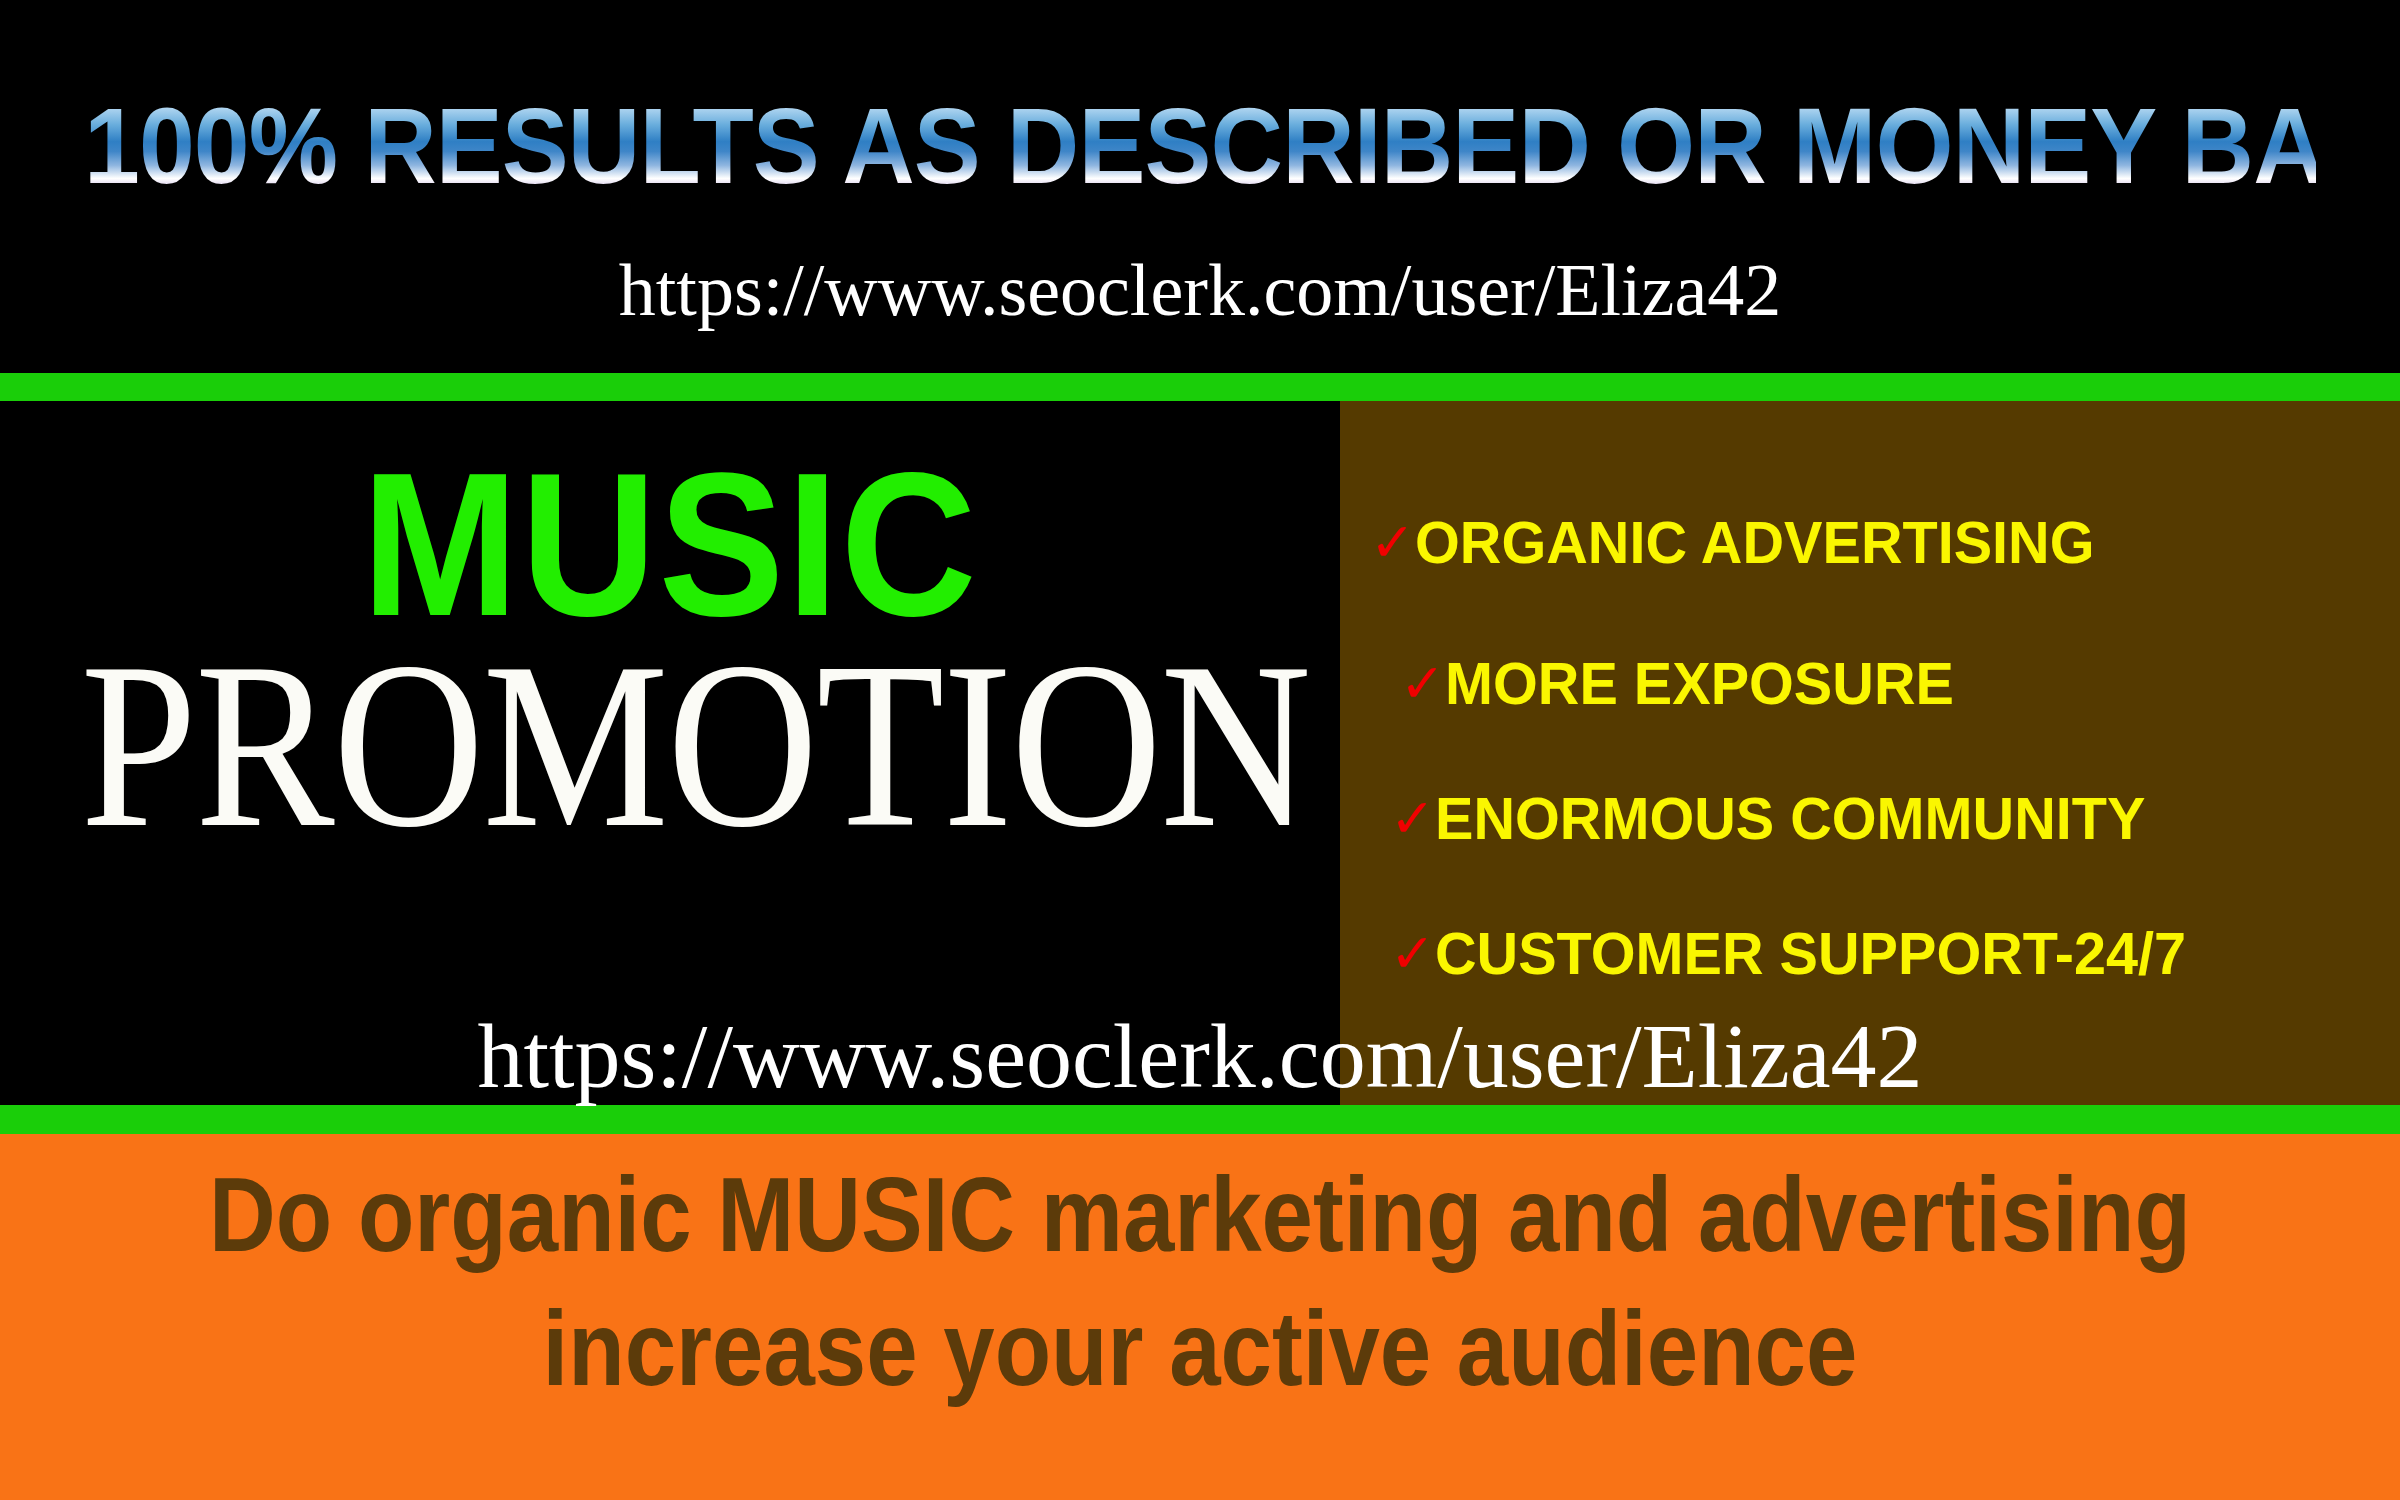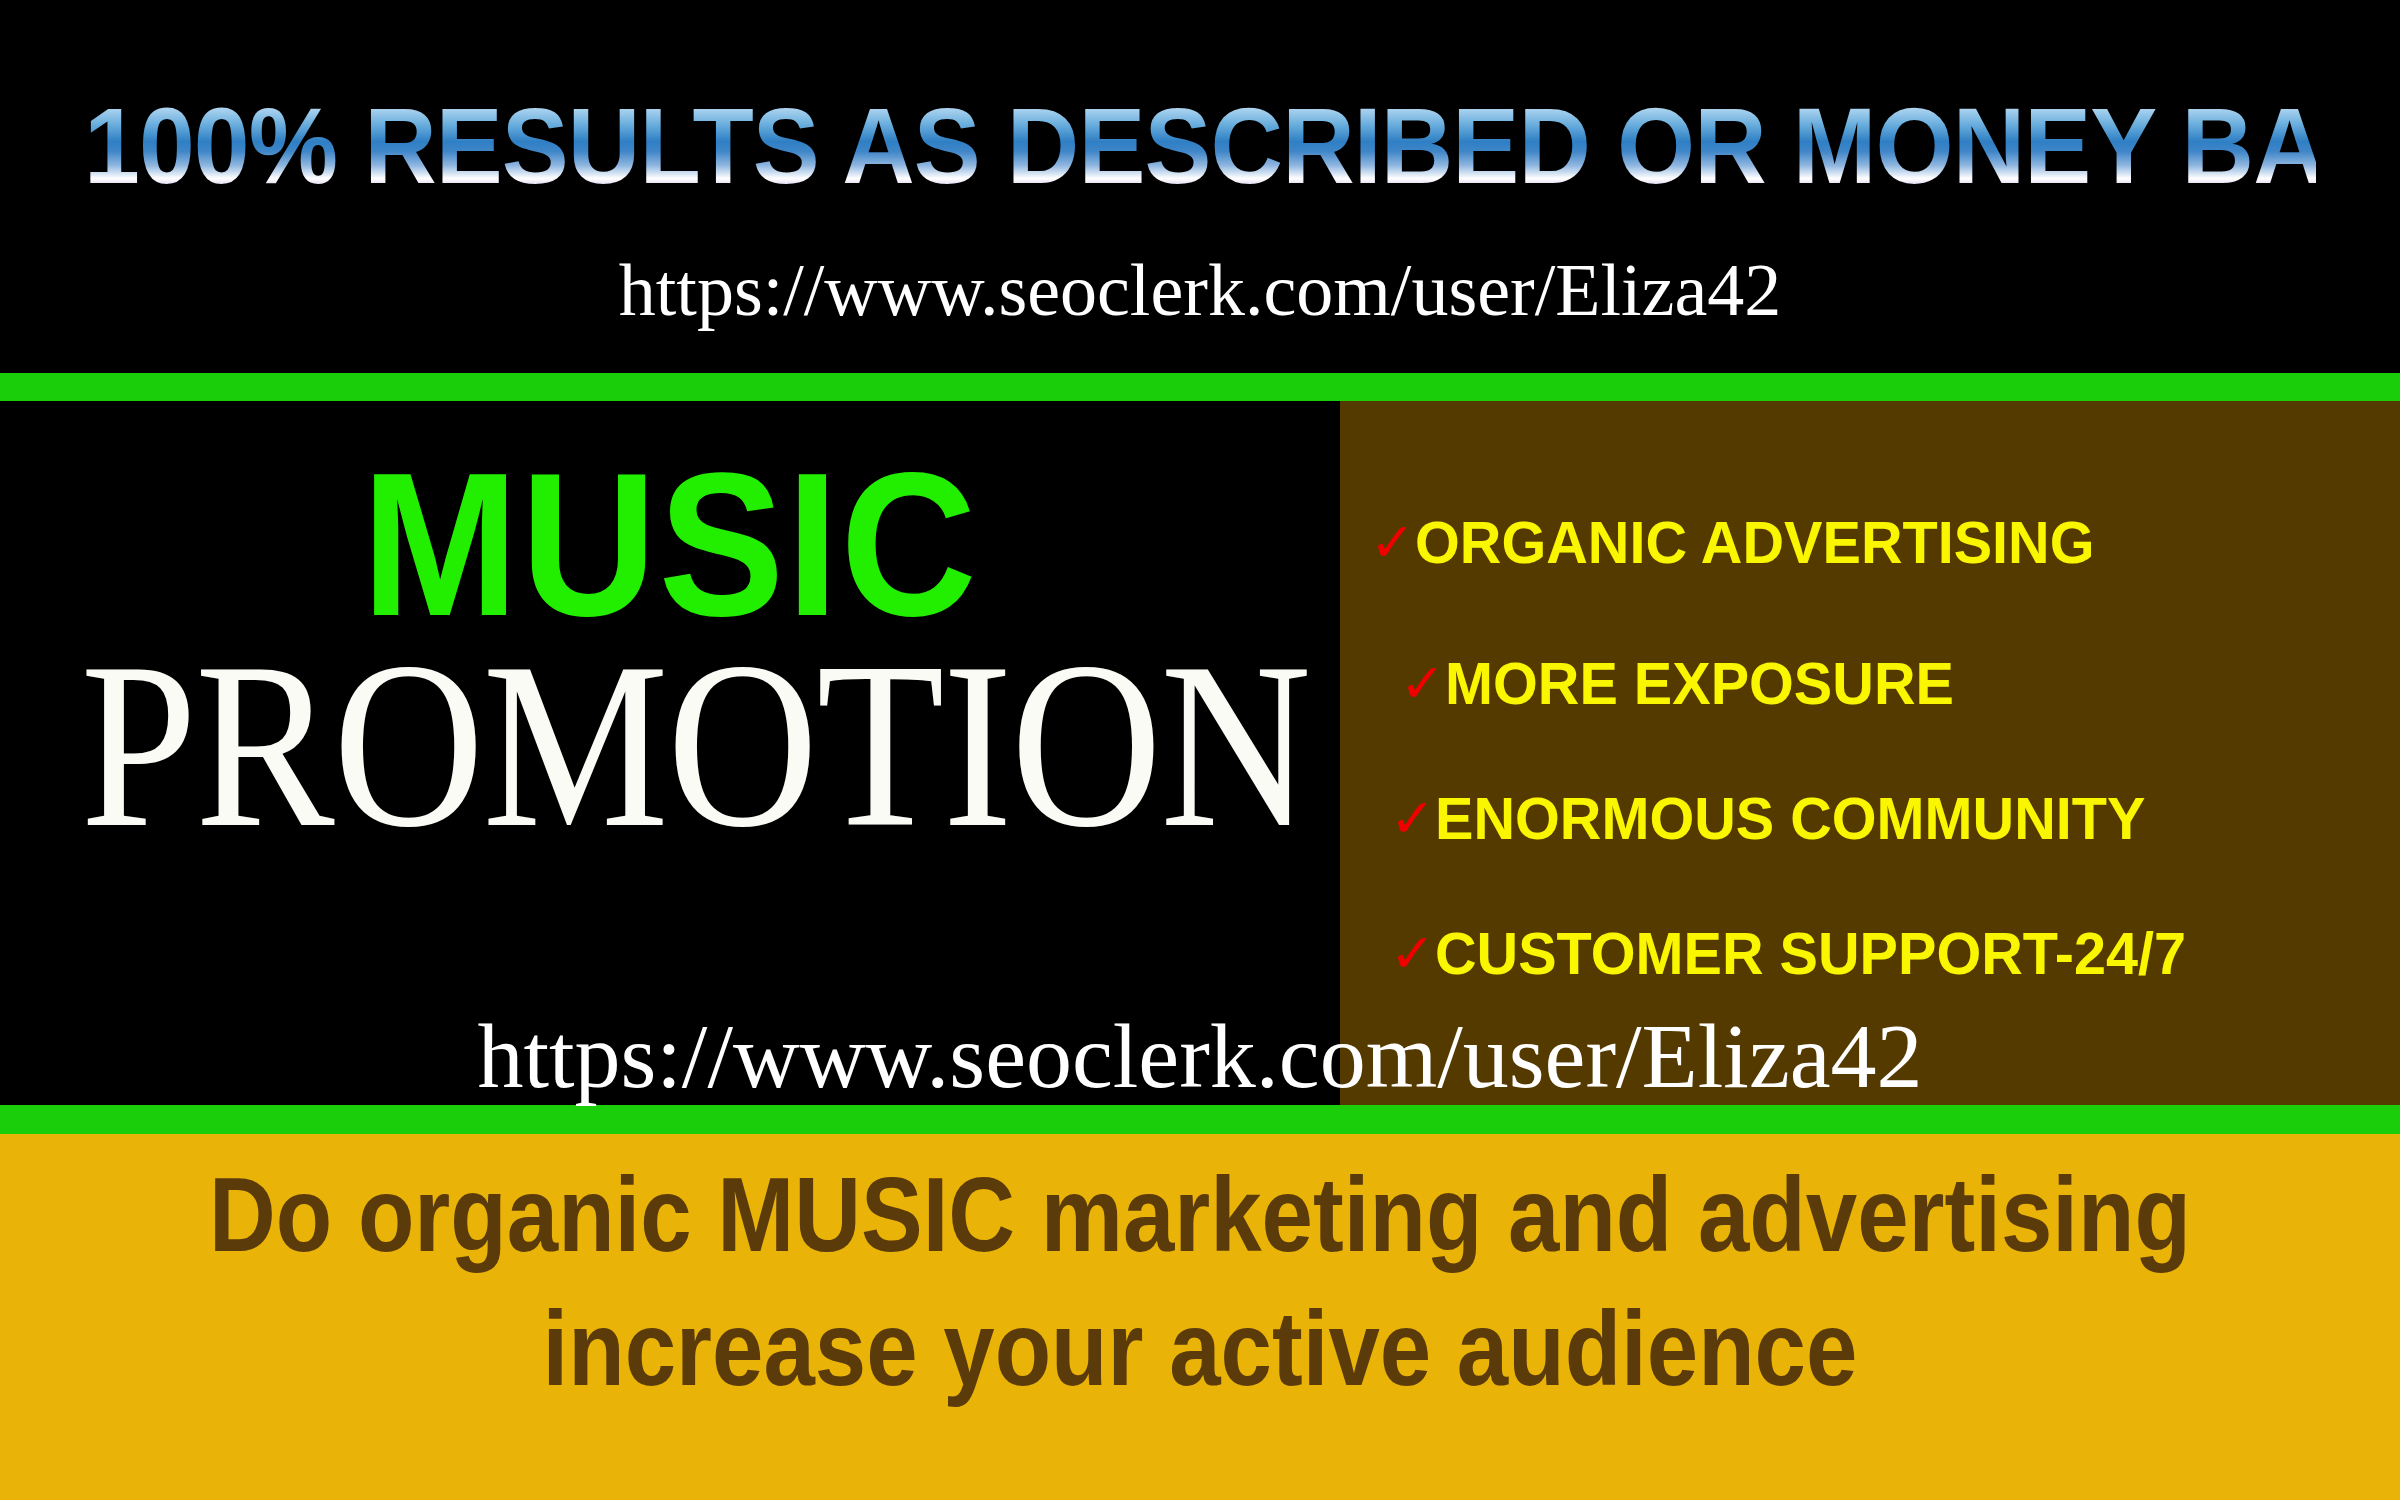--- a/index.html
+++ b/index.html
@@ -196,21 +196,21 @@
     z-index: 5;
   }
 
   
   #bottom-section {
     position: absolute;
     left: 0;
     top: 1134px;
     width: 2400px;
     height: 366px;
-    background: #eab308;
+    background: #f97316;
   }
   .tagline {
     position: absolute;
     left: 0;
     width: 2400px;
     text-align: center;
     font-family: "Liberation Sans Narrow", "Liberation Sans", sans-serif;
     font-weight: bold;
     color: #5C3B0A;
     line-height: 1;

